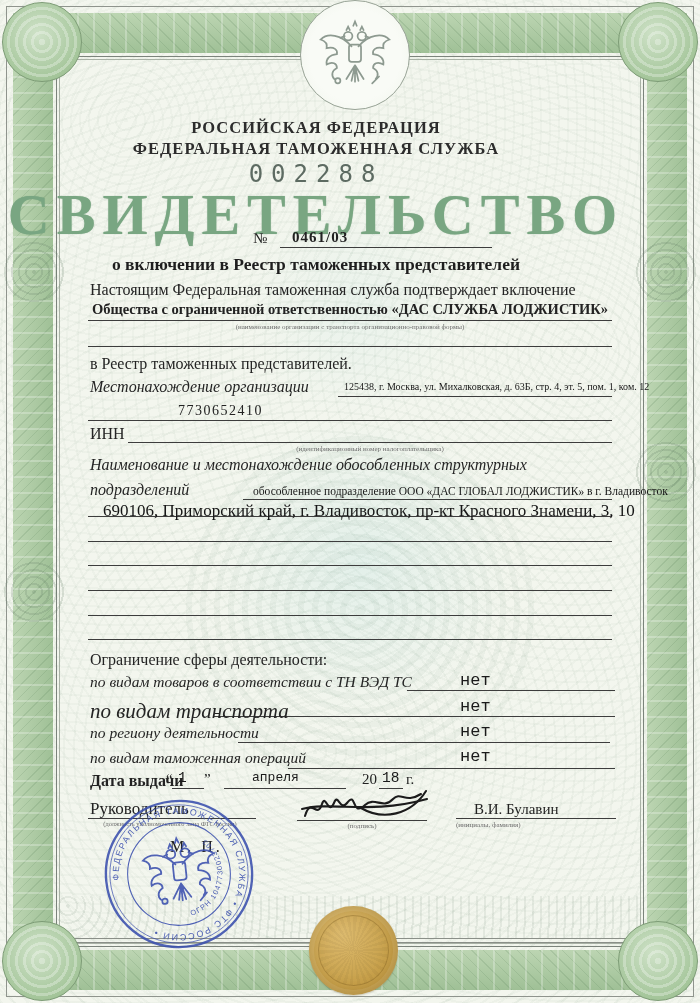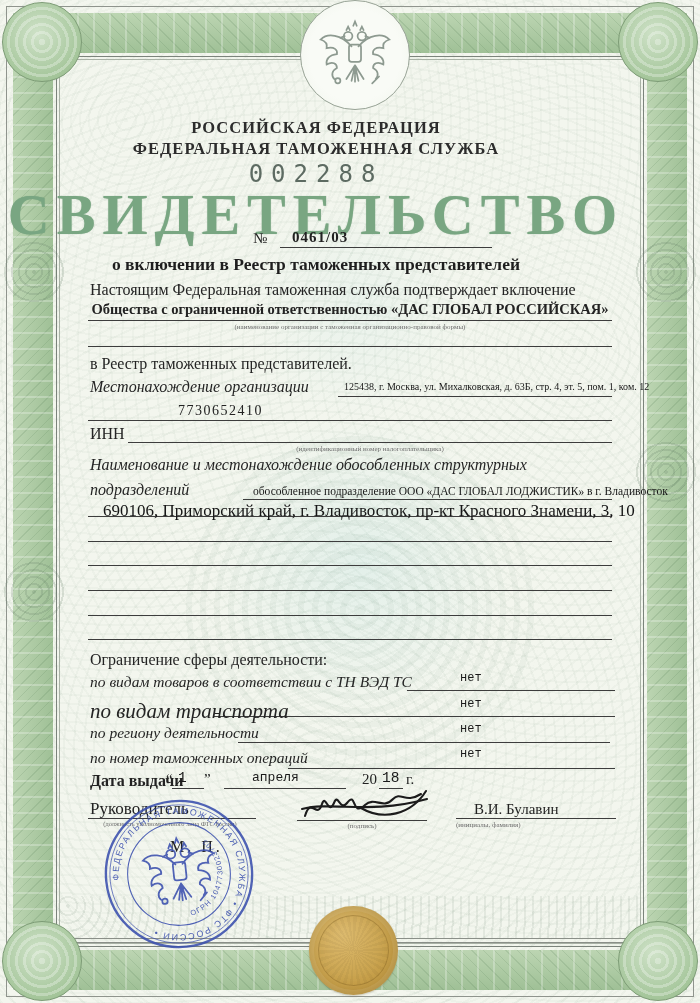--- a/index.html
+++ b/index.html
@@ -51,21 +51,21 @@
   .blank-num{font-family:"DejaVu Sans Mono",monospace;font-size:24px;letter-spacing:8px;color:#5d6b62;z-index:3;}
   .doc-title{font-size:58px;font-weight:bold;letter-spacing:7px;color:#79a682;z-index:3;
     text-shadow:0 0 1px rgba(90,140,100,.5);}
   .serif15{font-size:15px;z-index:3;}
   .subject{font-weight:bold;font-size:17.5px;color:#1e1e1e;z-index:3;}
   .body-text{font-size:16px;color:#242424;z-index:3;}
   .italic-label{font-style:italic;font-size:16px;color:#242424;z-index:3;}
   .value-small{font-size:10.5px;color:#161616;white-space:nowrap;z-index:3;}
   .caption{font-size:7px;color:#6d6d6d;z-index:3;}
   .line{position:absolute;border-bottom:1.2px solid #3d3d3d;height:0;z-index:2;}
-  .typed{font-family:"Liberation Mono",monospace;font-size:12px;color:#1a1a1a;z-index:3;}
+  .typed{font-family:"Liberation Mono",monospace;font-size:17px;color:#1a1a1a;z-index:3;}
   
   .stamp{position:absolute;left:100px;top:795px;width:158px;height:158px;z-index:4;opacity:.88;
     transform:rotate(-6deg);}
   .gold-seal{position:absolute;left:309px;top:906px;width:89px;height:89px;border-radius:50%;z-index:5;
     background:radial-gradient(circle at 38% 32%, #dcba6e, #c7a04a 62%, #b38c3a);
     box-shadow:inset 0 0 0 5px rgba(255,245,220,0.10), inset 0 0 16px rgba(110,80,20,0.35), 0 1px 2px rgba(80,60,20,.25);}
   .gold-seal::after{content:"";position:absolute;inset:9px;border-radius:50%;
     border:1px solid rgba(120,90,30,0.35);
     background:repeating-conic-gradient(rgba(0,0,0,0.035) 0 6deg, transparent 6deg 12deg);}
   .sig-svg{position:absolute;left:299px;top:784px;width:132px;height:42px;z-index:4;}
@@ -126,23 +126,23 @@
   <div class="abs center hdr" style="top:139px;">ФЕДЕРАЛЬНАЯ ТАМОЖЕННАЯ СЛУЖБА</div>
   <div class="abs center blank-num" style="top:160px;text-align:center;">002288</div>
   <div class="abs center doc-title" style="top:181px;">СВИДЕТЕЛЬСТВО</div>
   <div class="abs serif15" style="left:253px;top:230px;">№</div>
   <div class="abs serif15" style="left:292px;top:229px;letter-spacing:1px;font-weight:bold;">0461/03</div>
   <div class="line" style="left:280px;width:212px;top:247px;"></div>
   <div class="abs center subject" style="top:254px;">о включении в Реестр таможенных представителей</div>
 
   <div class="abs body-text" style="left:90px;top:281px;">Настоящим Федеральная таможенная служба подтверждает включение</div>
 
-  <div class="abs" style="left:88px;top:301px;width:524px;text-align:center;font-size:14.5px;font-weight:bold;z-index:3;">Общества с ограниченной ответственностью «ДАС ГЛОБАЛ РОССИЙСКАЯ»</div>
+  <div class="abs" style="left:88px;top:301px;width:524px;text-align:center;font-size:14.5px;font-weight:bold;z-index:3;">Общества с ограниченной ответственностью «ДАС СЛУЖБА ЛОДЖИСТИК»</div>
   <div class="line" style="left:88px;width:524px;top:320px;"></div>
-  <div class="abs caption" style="left:88px;top:323px;width:524px;text-align:center;">(наименование организации с таможенная организационно-правовой формы)</div>
+  <div class="abs caption" style="left:88px;top:323px;width:524px;text-align:center;">(наименование организации с транспорта организационно-правовой формы)</div>
   <div class="line" style="left:88px;width:524px;top:346px;"></div>
 
   <div class="abs body-text" style="left:90px;top:355px;">в Реестр таможенных представителей.</div>
 
   <div class="abs italic-label" style="left:90px;top:378px;">Местонахождение организации</div>
   <div class="abs value-small" style="left:344px;top:381px;font-size:10px;">125438, г. Москва, ул. Михалковская, д. 63Б, стр. 4, эт. 5, пом. 1, ком. 12</div>
   <div class="line" style="left:338px;width:274px;top:396px;"></div>
 
   <div class="abs" style="left:178px;top:403px;font-size:14px;letter-spacing:1.5px;z-index:3;">7730652410</div>
   <div class="line" style="left:88px;width:524px;top:420px;"></div>
@@ -170,21 +170,21 @@
   <div class="line" style="left:407px;width:208px;top:690px;"></div>
 
   <div class="abs italic-label" style="left:90px;top:699px;font-size:21px;">по видам транспорта</div>
   <div class="abs typed" style="left:460px;top:697px;">нет</div>
   <div class="line" style="left:213px;width:402px;top:716px;"></div>
 
   <div class="abs italic-label" style="left:90px;top:724px;font-size:15.5px;">по региону деятельности</div>
   <div class="abs typed" style="left:460px;top:722px;">нет</div>
   <div class="line" style="left:238px;width:372px;top:742px;"></div>
 
-  <div class="abs italic-label" style="left:90px;top:749px;font-size:15.5px;">по номер таможенных операций</div>
+  <div class="abs italic-label" style="left:90px;top:749px;font-size:15.5px;">по видам таможенная операций</div>
   <div class="abs typed" style="left:460px;top:747px;">нет</div>
   <div class="line" style="left:288px;width:327px;top:768px;"></div>
 
   <div class="abs" style="left:90px;top:772px;font-size:16px;font-weight:bold;z-index:3;">Дата выдачи</div>
   <div class="abs serif15" style="left:166px;top:771px;">“</div>
   <div class="abs typed" style="left:178px;top:770px;font-size:14.5px;">1</div>
   <div class="abs serif15" style="left:204px;top:771px;">”</div>
   <div class="line" style="left:172px;width:32px;top:788px;"></div>
   <div class="abs typed" style="left:252px;top:770px;font-size:13px;">апреля</div>
   <div class="line" style="left:224px;width:122px;top:788px;"></div>

